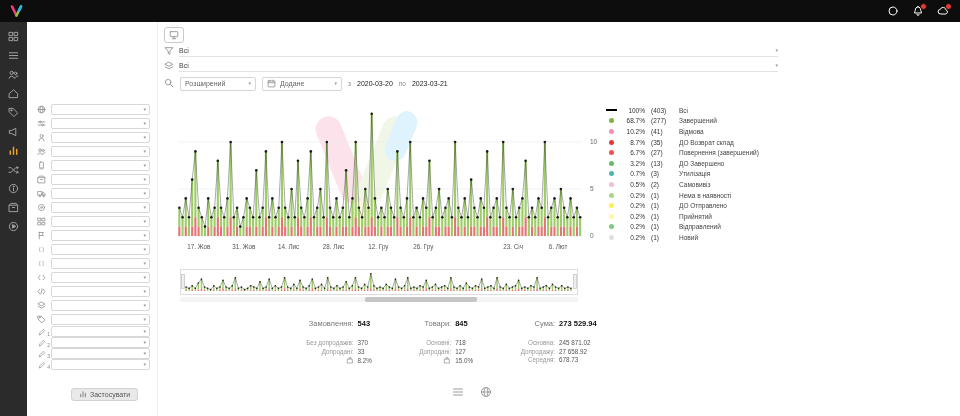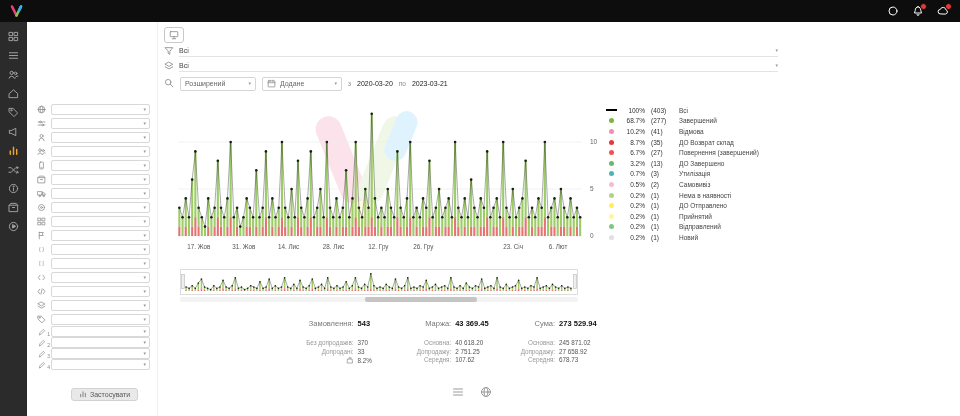--- a/index.html
+++ b/index.html
@@ -1257,34 +1257,39 @@
             <svg width="8" height="8" viewBox="0 0 12 12" fill="none" stroke="#8a8a8a" stroke-width="1" stroke-linecap="round" stroke-linejoin="round">
               <path d="M2.8 4.5h6.4l.6 6H2.2z"></path>
               <path d="M4.5 4.5V3.3a1.5 1.5 0 0 1 3 0v1.2"></path>
             </svg>
           </span>
           <span class="sv2">8.2%</span>
         </div>
       </div>
       <div class="sum-col">
         <div class="sum-main">
-          <span class="sl">Маржа:</span>
-          <span class="sv">43 369.45</span>
+          <span class="sl">Товари:</span>
+          <span class="sv">845</span>
         </div>
         <div class="sum-sub">
-          <span class="sl">Основна:</span>
-          <span class="sv2">40 618.20</span>
+          <span class="sl">Основні:</span>
+          <span class="sv2">718</span>
         </div>
         <div class="sum-sub">
-          <span class="sl">Допродажу:</span>
-          <span class="sv2">2 751.25</span>
+          <span class="sl">Допродані:</span>
+          <span class="sv2">127</span>
         </div>
         <div class="sum-sub">
-          <span class="sl">Середня:</span>
-          <span class="sv2">107.62</span>
+          <span class="sl icon-l">
+            <svg width="8" height="8" viewBox="0 0 12 12" fill="none" stroke="#8a8a8a" stroke-width="1" stroke-linecap="round" stroke-linejoin="round">
+              <path d="M2.8 4.5h6.4l.6 6H2.2z"></path>
+              <path d="M4.5 4.5V3.3a1.5 1.5 0 0 1 3 0v1.2"></path>
+            </svg>
+          </span>
+          <span class="sv2">15.0%</span>
         </div>
       </div>
       <div class="sum-col">
         <div class="sum-main">
           <span class="sl">Сума:</span>
           <span class="sv">273 529.94</span>
         </div>
         <div class="sum-sub">
           <span class="sl">Основна:</span>
           <span class="sv2">245 871.02</span>

